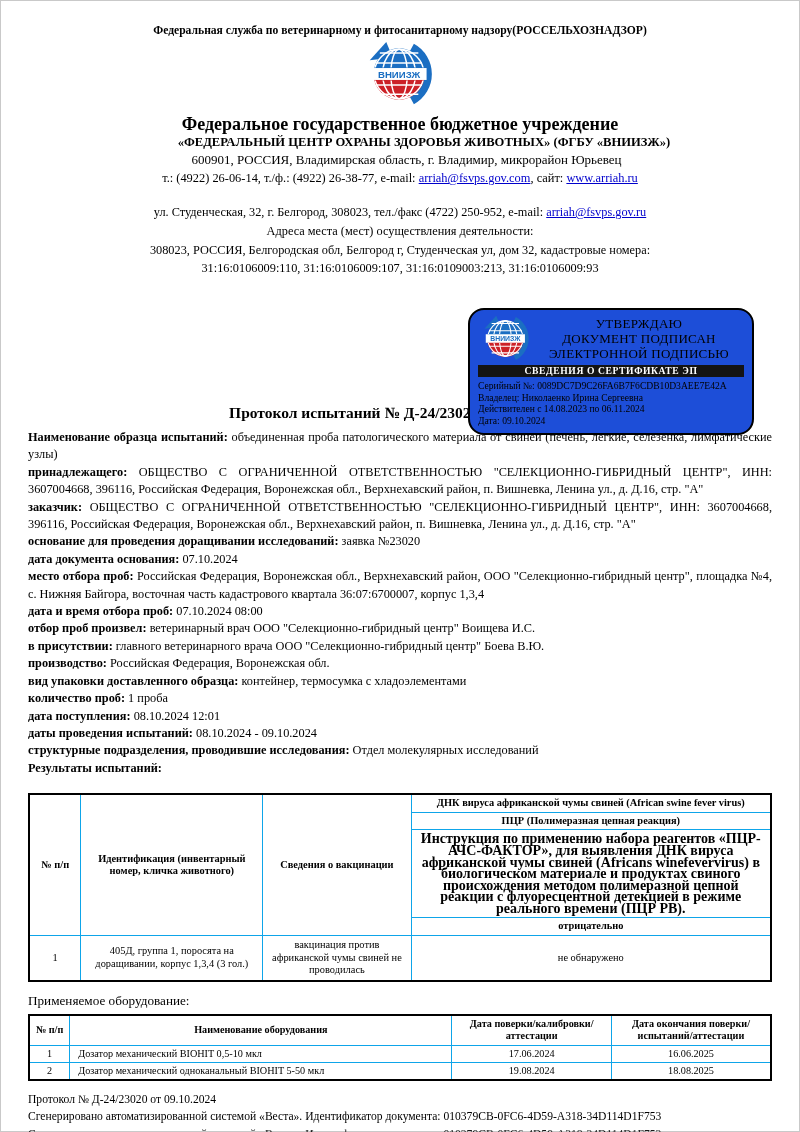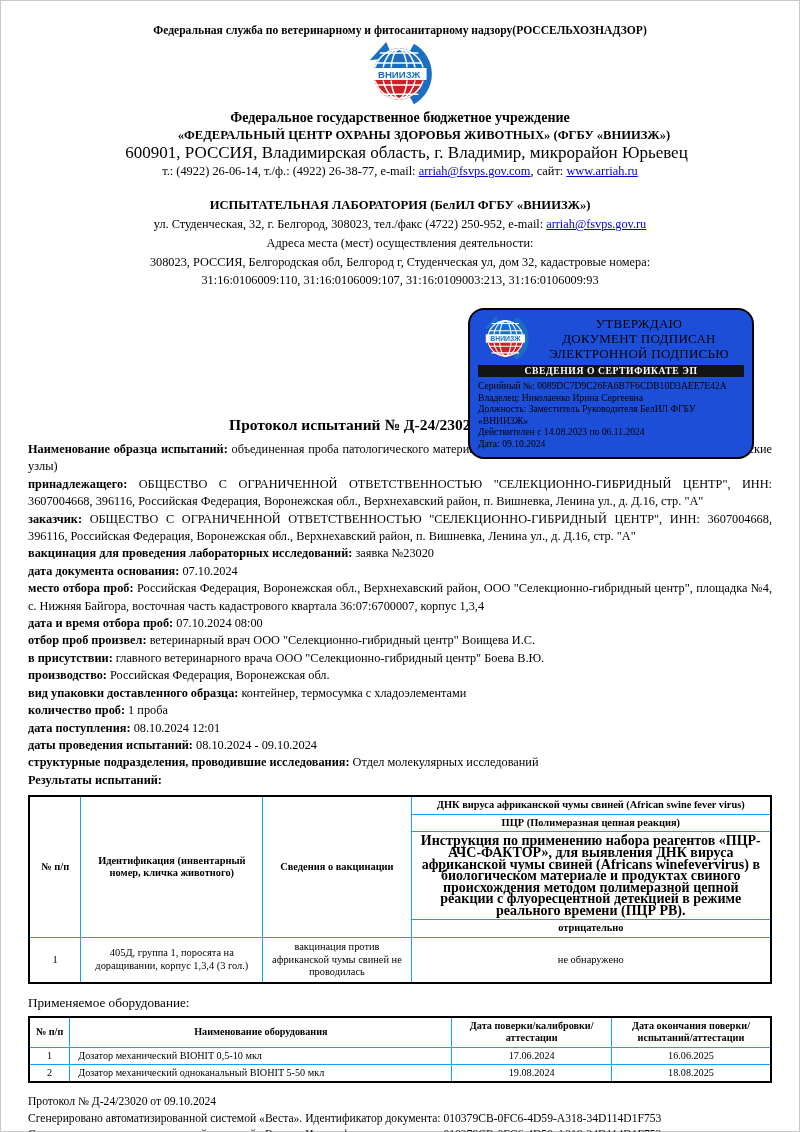--- a/index.html
+++ b/index.html
@@ -5,23 +5,23 @@
   html,body { margin:0; padding:0; }
   body {
     width:800px; height:1132px; background:#ffffff; color:#000;
     font-family:"Liberation Serif", serif; position:relative; overflow:hidden;
     box-shadow: inset 0 0 0 1px #c9c9c9;
   }
   .center { text-align:center; }
   .top-line { padding-top:23px; font-weight:bold; font-size:11.6px; line-height:15px; }
   .logo-wrap { text-align:center; margin-top:3px; height:66px; }
   .logo-wrap svg { width:78px; height:66px; }
-  .fgu-line  { font-weight:bold; font-size:14px; line-height:17px; margin-top:2px; }
+  .fgu-line  { font-weight:bold; font-size:18px; line-height:17px; margin-top:9px; }
   .name-line { font-weight:bold; font-size:12.6px; line-height:18px;padding-left:48px; }
-  .addr-line { font-size:17px; line-height:18px;padding-left:13px; }
+  .addr-line { font-size:13px; line-height:18px;padding-left:13px; }
   .contacts  { font-size:12.4px; line-height:18px; }
   a.doclink { color:#0000cc; text-decoration:underline; cursor:pointer; }
   .lab-block { margin-top:16px; }
   .lab-title { font-weight:bold; font-size:12.6px; line-height:19px; }
   .lab-line  { font-size:12.3px; line-height:19px; }
   .lab-line-t{ font-size:12.3px; line-height:18px; }
 
   .stamp {
     position:absolute; top:308px; right:46px; width:286px;
     border:2px solid #000; border-radius:16px; background:#1d4ed8;
@@ -32,21 +32,21 @@
   .stamp-logo svg { width:56px; height:47px; }
   .stamp-approve { flex:1; text-align:center; font-size:13px; line-height:15px; letter-spacing:.3px; }
   .cert-bar {
     background:#141414; color:#fff; text-align:center; font-weight:bold;
     font-size:9.6px; line-height:12px; letter-spacing:.6px; margin:3px 0 3px;
   }
   .stamp-lines { font-size:9.6px; line-height:11.6px; }
 
   .doc-title { text-align:center; font-weight:bold; font-size:15.5px; line-height:20px; margin-top:126px; }
 
-  .fields { margin:6px 28px 6px; font-size:12.3px; line-height:17.4px; text-align:justify; }
+  .fields { margin:6px 28px 16px; font-size:12.3px; line-height:17.4px; text-align:justify; }
   .fields p { margin:0; }
   .fields b { font-weight:bold; }
 
   table.grid { border-collapse:collapse; table-layout:fixed; width:744px; margin:5px auto 0; border:2px solid #000; }
   table.grid td { border:1px solid #0ea5e9; vertical-align:middle; padding:2px 4px; word-wrap:break-word; }
   .res td { text-align:center; font-size:10.4px; line-height:12.6px; }
   .res td.hdr { font-weight:bold; }
   .res td.instr { font-size:14px; line-height:11.6px; font-weight:bold; padding:3px 8px; }
   .res tr.datarow td { font-size:10.4px; line-height:12.6px; padding:3px 6px; }
 
@@ -108,21 +108,20 @@
         <use href="#vniizh-logo"></use>
       </svg>
   </div>
   <div class="fgu-line center">Федеральное государственное бюджетное учреждение</div>
   <div class="name-line center">«ФЕДЕРАЛЬНЫЙ ЦЕНТР ОХРАНЫ ЗДОРОВЬЯ ЖИВОТНЫХ» (ФГБУ «ВНИИЗЖ»)</div>
   <div class="addr-line center">600901, РОССИЯ, Владимирская область, г. Владимир, микрорайон Юрьевец</div>
   <div class="contacts center"><span>т.: (4922) 26-06-14, т./ф.: (4922) 26-38-77, e-mail: </span><a class="doclink">arriah@fsvps.gov.com</a><span>, сайт: </span><a class="doclink">www.arriah.ru</a></div>
 </div>
 
 <div class="lab-block">
-  <div class="lab-title center">ИСПЫТАТЕЛЬНАЯ ЛАБОРАТОРИЯ (БелИЛ ФГБУ «ВНИИЗЖ»)</div>
   <div class="lab-line center"><span>ул. Студенческая, 32, г. Белгород, 308023, тел./факс (4722) 250-952, e-mail: </span><a class="doclink">arriah@fsvps.gov.ru</a></div>
   <div class="lab-line center">Адреса места (мест) осуществления деятельности:</div>
   <div class="lab-line-t center">308023, РОССИЯ, Белгородская обл, Белгород г, Студенческая ул, дом 32, кадастровые номера:</div>
   <div class="lab-line-t center">31:16:0106009:110, 31:16:0106009:107, 31:16:0109003:213, 31:16:0106009:93</div>
 </div>
 
 <div class="stamp">
   <div class="stamp-head">
     <div class="stamp-logo">
       <svg viewBox="0 0 84 72">
@@ -132,33 +131,32 @@
     <div class="stamp-approve">
       <div>УТВЕРЖДАЮ</div>
       <div>ДОКУМЕНТ ПОДПИСАН</div>
       <div>ЭЛЕКТРОННОЙ ПОДПИСЬЮ</div>
     </div>
   </div>
   <div class="cert-bar">СВЕДЕНИЯ О СЕРТИФИКАТЕ ЭП</div>
   <div class="stamp-lines">
     <div>Серийный №: 0089DC7D9C26FA6B7F6CDB10D3AEE7E42A</div>
     <div>Владелец: Николаенко Ирина Сергеевна</div>
-    <div>Должность: Заместитель Руководителя БелИЛ ФГБУ «ВНИИЗЖ»</div>
     <div>Действителен с 14.08.2023 по 06.11.2024</div>
     <div>Дата: 09.10.2024</div>
   </div>
 </div>
 
 <div class="doc-title">Протокол испытаний № Д-24/23020 от 09.10.2024</div>
 
 <div class="fields">
   <p><b>Наименование образца испытаний:</b> <span>объединенная проба патологического материала от свиней (печень, легкие, селезенка, лимфатические узлы)</span></p>
   <p><b>принадлежащего:</b> <span>ОБЩЕСТВО С ОГРАНИЧЕННОЙ ОТВЕТСТВЕННОСТЬЮ "СЕЛЕКЦИОННО-ГИБРИДНЫЙ ЦЕНТР", ИНН: 3607004668, 396116, Российская Федерация, Воронежская обл., Верхнехавский район, п. Вишневка, Ленина ул., д. Д.16, стр. "А"</span></p>
   <p><b>заказчик:</b> <span>ОБЩЕСТВО С ОГРАНИЧЕННОЙ ОТВЕТСТВЕННОСТЬЮ "СЕЛЕКЦИОННО-ГИБРИДНЫЙ ЦЕНТР", ИНН: 3607004668, 396116, Российская Федерация, Воронежская обл., Верхнехавский район, п. Вишневка, Ленина ул., д. Д.16, стр. "А"</span></p>
-  <p><b>вакцинация для проведения лабораторных исследований:</b> <span>заявка №23020</span></p>
+  <p><b>основание для проведения доращивании исследований:</b> <span>заявка №23020</span></p>
   <p><b>дата документа основания:</b> <span>07.10.2024</span></p>
   <p><b>место отбора проб:</b> <span>Российская Федерация, Воронежская обл., Верхнехавский район, ООО "Селекционно-гибридный центр", площадка №4, с. Нижняя Байгора, восточная часть кадастрового квартала 36:07:6700007, корпус 1,3,4</span></p>
   <p><b>дата и время отбора проб:</b> <span>07.10.2024 08:00</span></p>
   <p><b>отбор проб произвел:</b> <span>ветеринарный врач ООО "Селекционно-гибридный центр" Воищева И.С.</span></p>
   <p><b>в присутствии:</b> <span>главного ветеринарного врача ООО "Селекционно-гибридный центр" Боева В.Ю.</span></p>
   <p><b>производство:</b> <span>Российская Федерация, Воронежская обл.</span></p>
   <p><b>вид упаковки доставленного образца:</b> <span>контейнер, термосумка с хладоэлементами</span></p>
   <p><b>количество проб:</b> <span>1 проба</span></p>
   <p><b>дата поступления:</b> <span>08.10.2024 12:01</span></p>
   <p><b>даты проведения испытаний:</b> <span>08.10.2024 - 09.10.2024</span></p>

